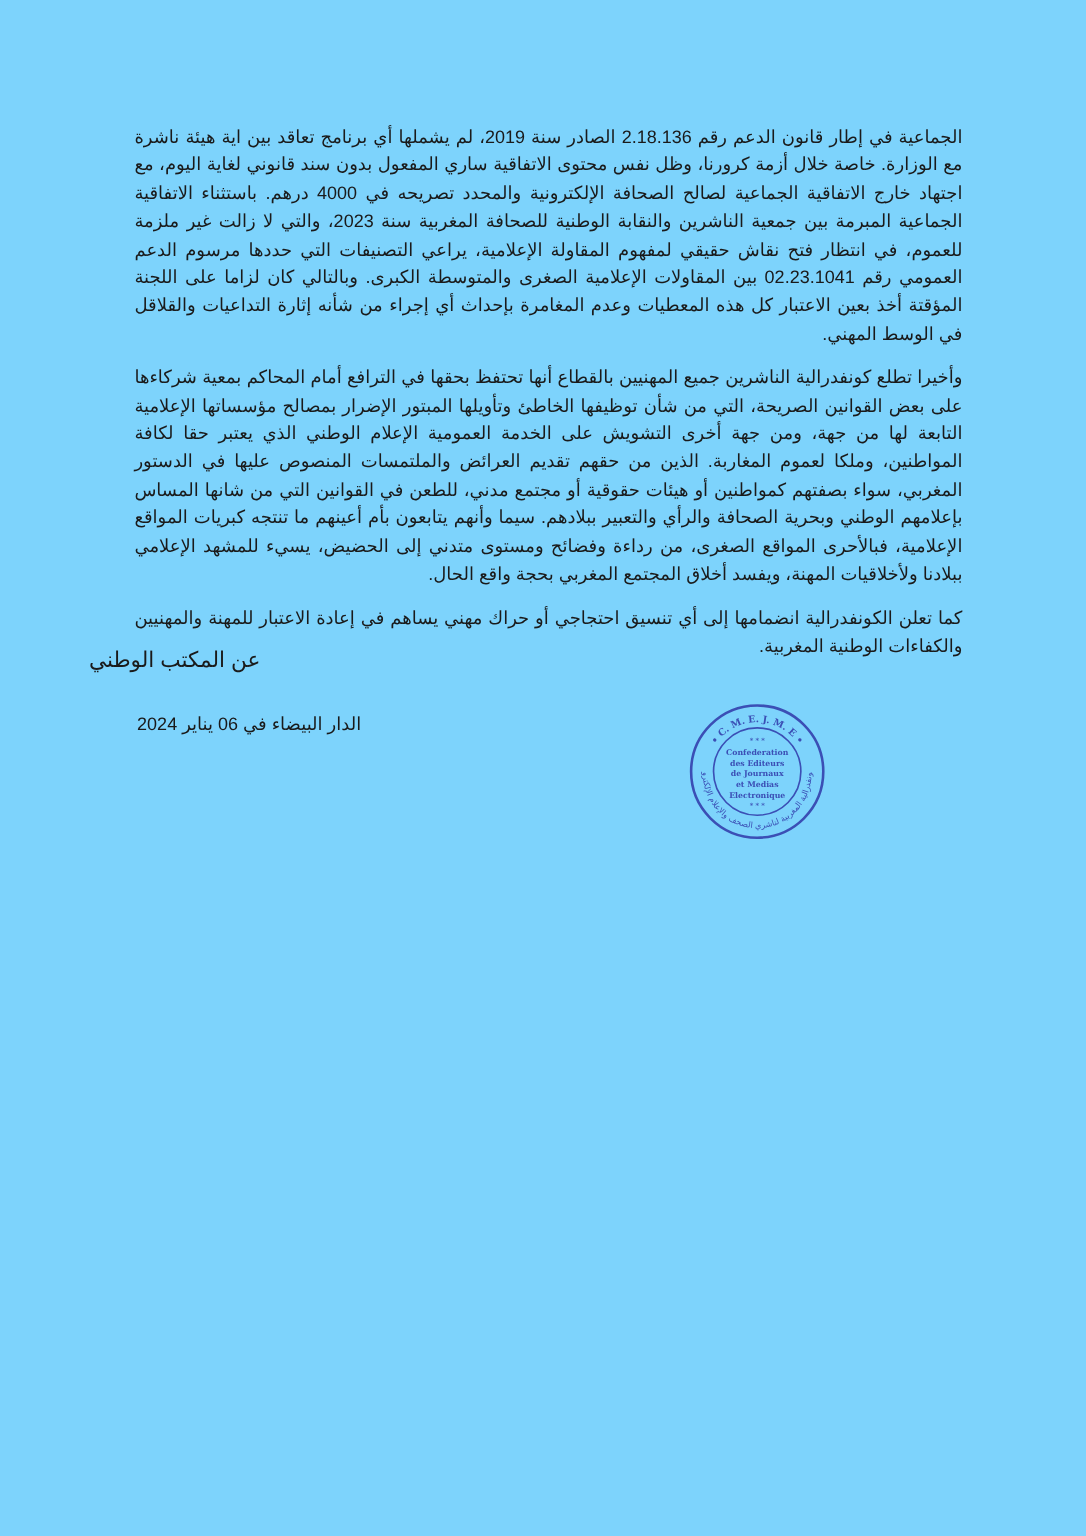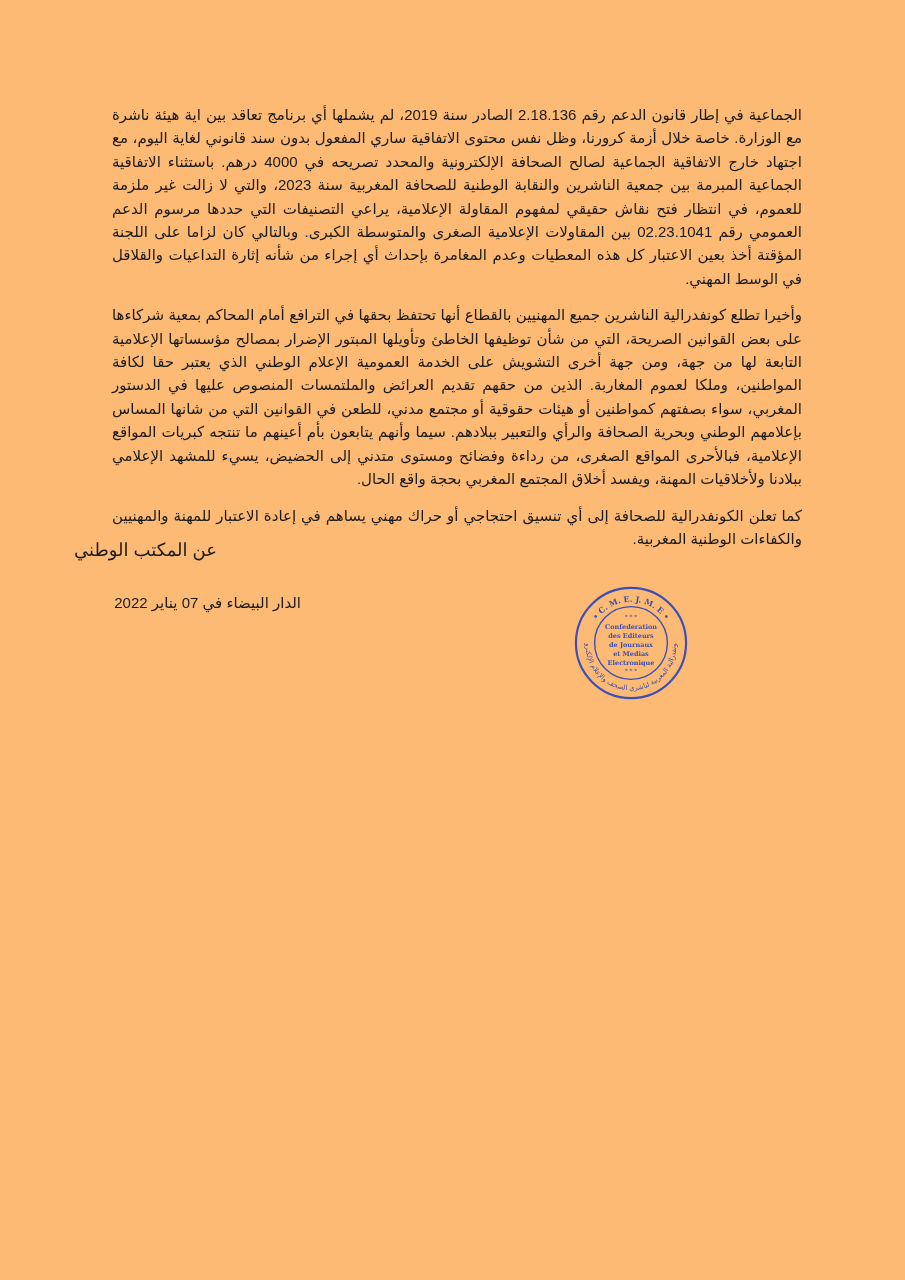--- a/index.html
+++ b/index.html
@@ -12,21 +12,21 @@
       height: 1280px;
       position: relative;
       overflow: hidden;
       font-family: "DejaVu Sans", "Liberation Sans", sans-serif;
       color: #1a1a1a;
     }
     .page {
       position: absolute;
       left: 0; top: 0;
       width: 905px; height: 1280px;
-      background: #fdba74;
+      background: #7dd3fc;
     }
     .content {
       position: absolute;
       left: 112px;
       top: 103px;
       width: 690px;
       direction: rtl;
       text-align: justify;
       text-align-last: right;
       font-family: "Liberation Sans", "DejaVu Sans", sans-serif;
@@ -72,25 +72,25 @@
     .watermark svg { width: 112px; height: 50px; display: block; }
   </style>
 </head>
 <body>
 
 <div class="page">
 
   <div class="content">
     <p class="para">الجماعية في إطار قانون الدعم رقم 2.18.136 الصادر سنة 2019، لم يشملها أي برنامج تعاقد بين اية هيئة ناشرة مع الوزارة. خاصة خلال أزمة كرورنا، وظل نفس محتوى الاتفاقية ساري المفعول بدون سند قانوني لغاية اليوم، مع اجتهاد خارج الاتفاقية الجماعية لصالح الصحافة الإلكترونية والمحدد تصريحه في 4000 درهم. باستثناء الاتفاقية الجماعية المبرمة بين جمعية الناشرين والنقابة الوطنية للصحافة المغربية سنة 2023، والتي لا زالت غير ملزمة للعموم، في انتظار فتح نقاش حقيقي لمفهوم المقاولة الإعلامية، يراعي التصنيفات التي حددها مرسوم الدعم العمومي رقم 02.23.1041 بين المقاولات الإعلامية الصغرى والمتوسطة الكبرى. وبالتالي كان لزاما على اللجنة المؤقتة أخذ بعين الاعتبار كل هذه المعطيات وعدم المغامرة بإحداث أي إجراء من شأنه إثارة التداعيات والقلاقل في الوسط المهني.</p>
     <p class="para">وأخيرا تطلع كونفدرالية الناشرين جميع المهنيين بالقطاع أنها تحتفظ بحقها في الترافع أمام المحاكم بمعية شركاءها على بعض القوانين الصريحة، التي من شأن توظيفها الخاطئ وتأويلها المبتور الإضرار بمصالح مؤسساتها الإعلامية التابعة لها من جهة، ومن جهة أخرى التشويش على الخدمة العمومية الإعلام الوطني الذي يعتبر حقا لكافة المواطنين، وملكا لعموم المغاربة. الذين من حقهم تقديم العرائض والملتمسات المنصوص عليها في الدستور المغربي، سواء بصفتهم كمواطنين أو هيئات حقوقية أو مجتمع مدني، للطعن في القوانين التي من شانها المساس بإعلامهم الوطني وبحرية الصحافة والرأي والتعبير ببلادهم. سيما وأنهم يتابعون بأم أعينهم ما تنتجه كبريات المواقع الإعلامية، فبالأحرى المواقع الصغرى، من رداءة وفضائح ومستوى متدني إلى الحضيض، يسيء للمشهد الإعلامي ببلادنا ولأخلاقيات المهنة، ويفسد أخلاق المجتمع المغربي بحجة واقع الحال.</p>
-    <p class="para">كما تعلن الكونفدرالية للصحافة إلى أي تنسيق احتجاجي أو حراك مهني يساهم في إعادة الاعتبار للمهنة والمهنيين والكفاءات الوطنية المغربية.</p>
+    <p class="para">كما تعلن الكونفدرالية انضمامها إلى أي تنسيق احتجاجي أو حراك مهني يساهم في إعادة الاعتبار للمهنة والمهنيين والكفاءات الوطنية المغربية.</p>
   </div>
 
   <div class="signoff">عن المكتب الوطني</div>
-  <div class="date-line">الدار البيضاء في 07 يناير 2022</div>
+  <div class="date-line">الدار البيضاء في 06 يناير 2024</div>
 
   <div class="stamp">
     <svg viewBox="0 0 120 120">
       <defs>
         <path id="arcTop" d="M 18 60 A 42 42 0 0 1 102 60"></path>
         <path id="arcBottom" d="M 14 62 A 46 46 0 0 0 106 62"></path>
         <path id="arcLeft" d="M 60 106 A 46 46 0 0 1 40 18"></path>
       </defs>
       <circle cx="60" cy="60" r="56" fill="none" stroke="#3b4fb5" stroke-width="2.2"></circle>
       <circle cx="60" cy="60" r="37" fill="none" stroke="#3b4fb5" stroke-width="1.4"></circle>

